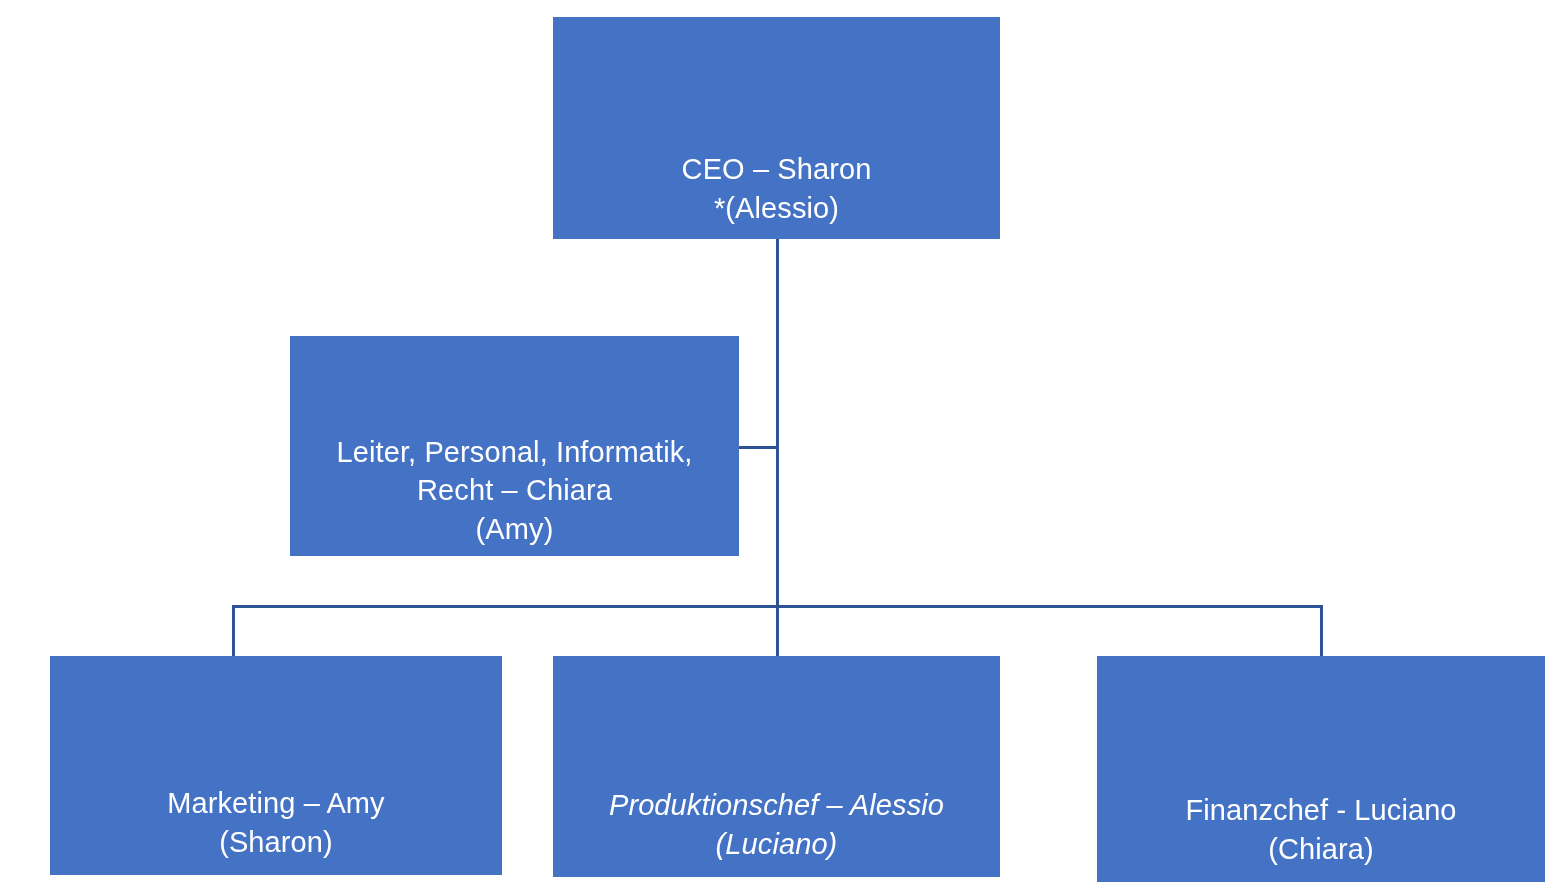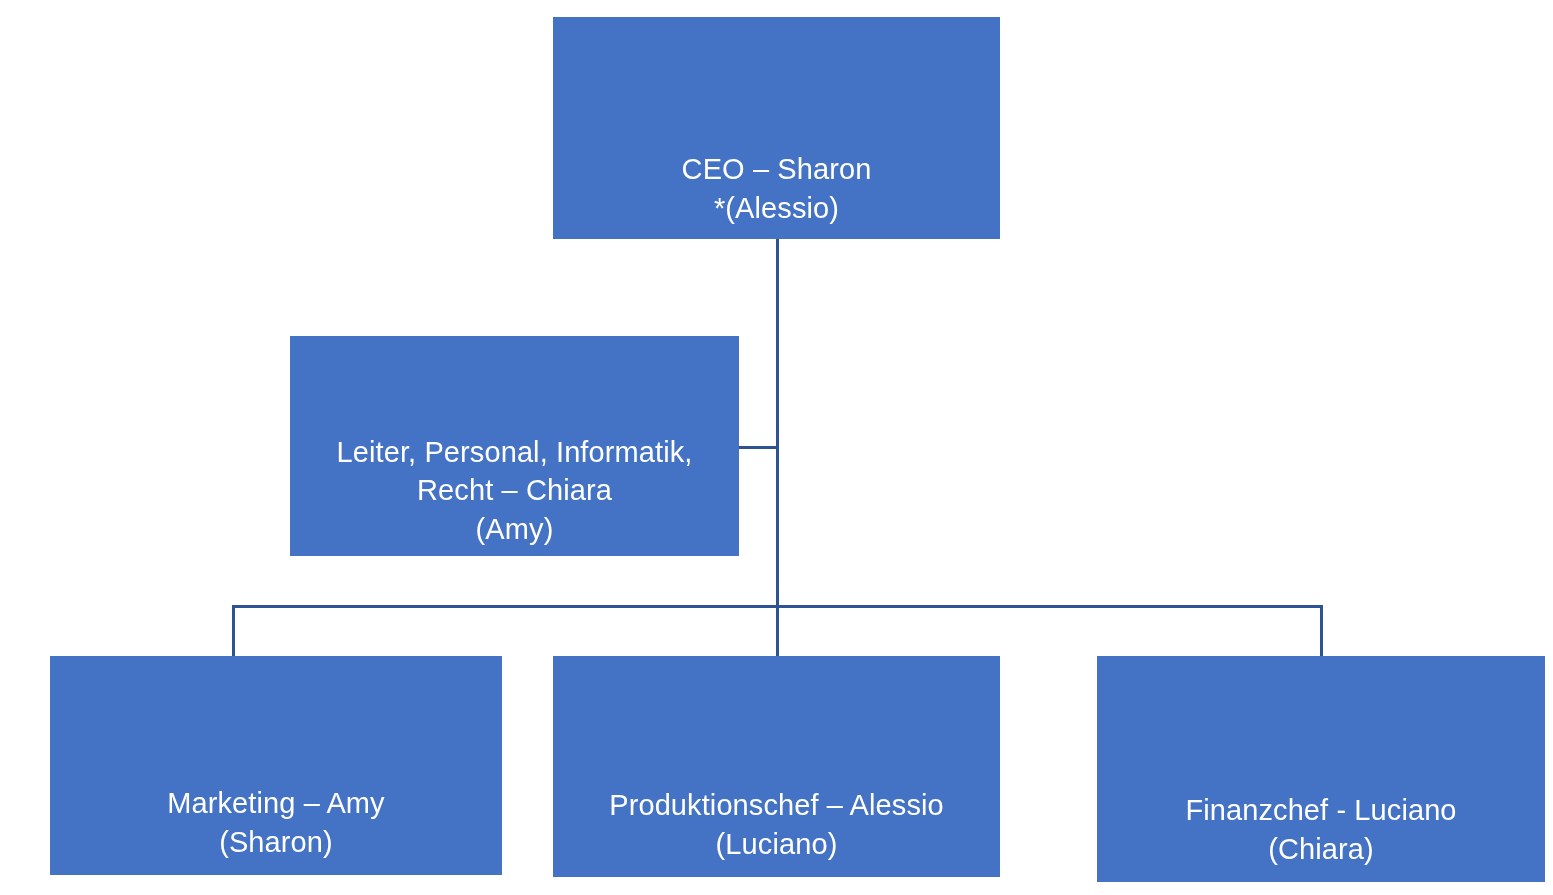--- a/index.html
+++ b/index.html
@@ -42,21 +42,21 @@
     background: #2E5395;
     z-index: 1;
   }
   .v-line { width: 3px; }
   .h-line { height: 3px; }
 
   
   #node-ceo        { left: 553px; top: 17px;  width: 447px; height: 222px; }
   #node-leiter     { left: 290px; top: 336px; width: 449px; height: 220px; }
   #node-marketing  { left: 8px;   top: 656px; width: 452px; height: 219px; margin-left: 42px; }
-  #node-produktion { left: 553px; top: 656px; width: 447px; height: 221px; }
+  #node-produktion { left: 553px; top: 656px; width: 447px; height: 221px; font-style: italic; }
   #node-finanz     { left: 1097px;top: 656px; width: 448px; height: 226px; }
 
   
   #node-ceo .node-label        { transform: translateY(-12px); }
   #node-leiter .node-label     { transform: translateY(-8px); }
   #node-marketing .node-label  { transform: translateY(-14px); }
   #node-produktion .node-label { transform: translateY(-14px); }
   #node-finanz .node-label     { transform: translateY(-14px); }
 
   

